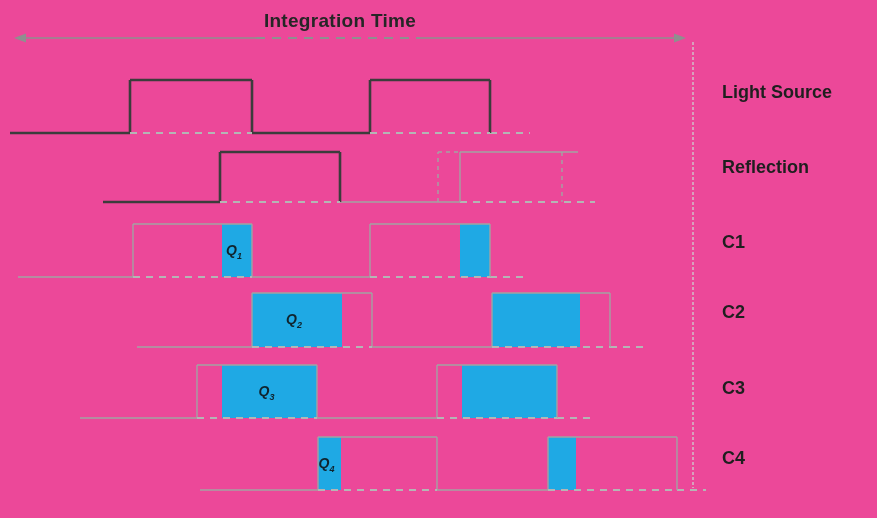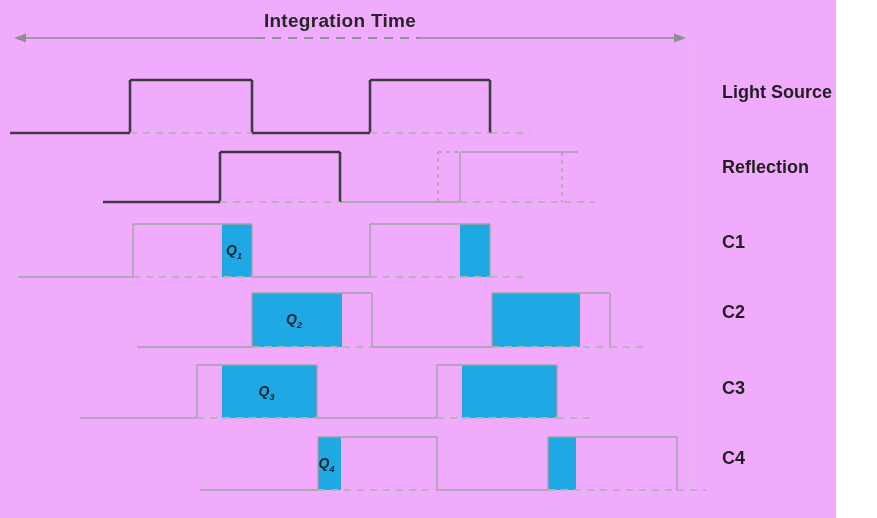--- a/index.html
+++ b/index.html
@@ -1,22 +1,21 @@
 <!DOCTYPE html>
 <html><head>
 <meta charset="utf-8">
 <style>
   html,body{margin:0;padding:0;background:#ffffff;}
   #stage{
     position:relative;
-    width:788px;height:518px;
-    background:#f0abfc;
+    width:877px;height:518px;
+    background:#ec4899;
     font-family:"Liberation Sans", sans-serif;
     overflow:hidden;
-    padding-left:48px;
   }
   svg{position:absolute;left:0;top:0;}
   .diagram-title{
     font-family:"Liberation Sans", sans-serif;
     font-size:19px;font-weight:bold;fill:#262626;letter-spacing:.3px;
   }
   .row-label{
     font-family:"Liberation Sans", sans-serif;
     font-size:18px;font-weight:bold;fill:#1f1f1f;
   }

